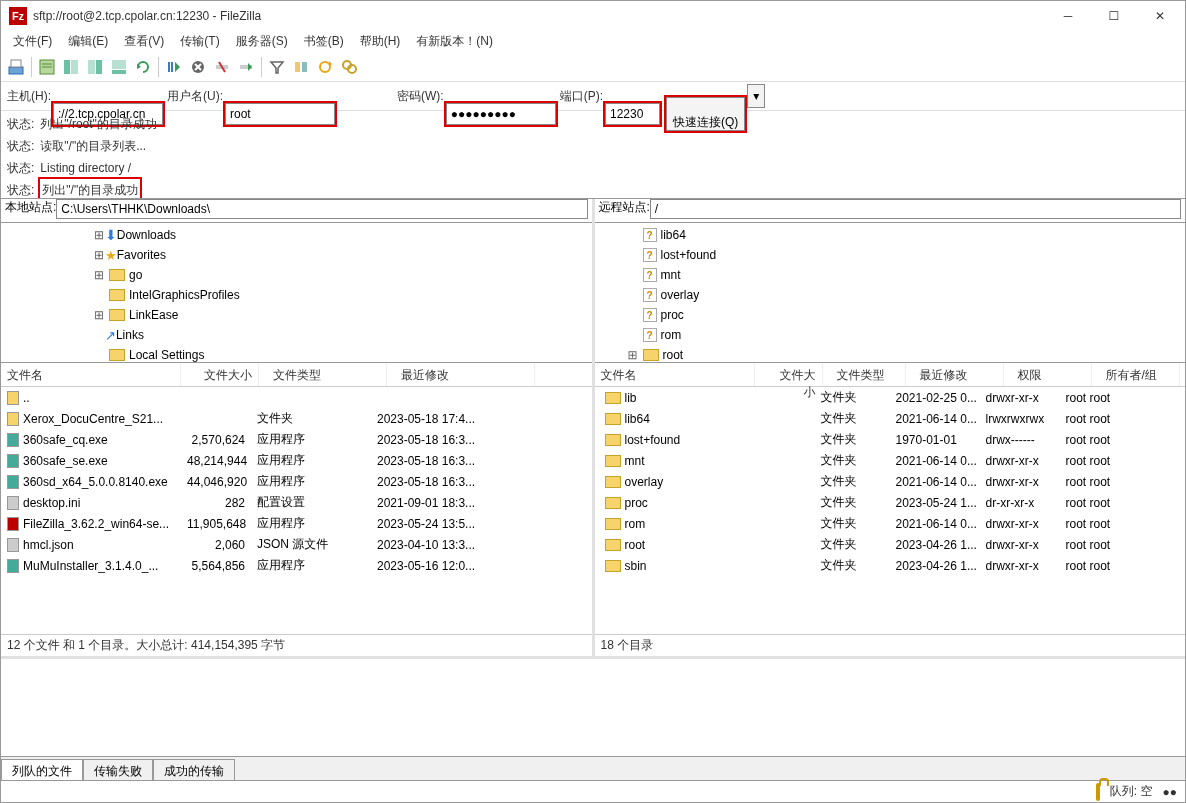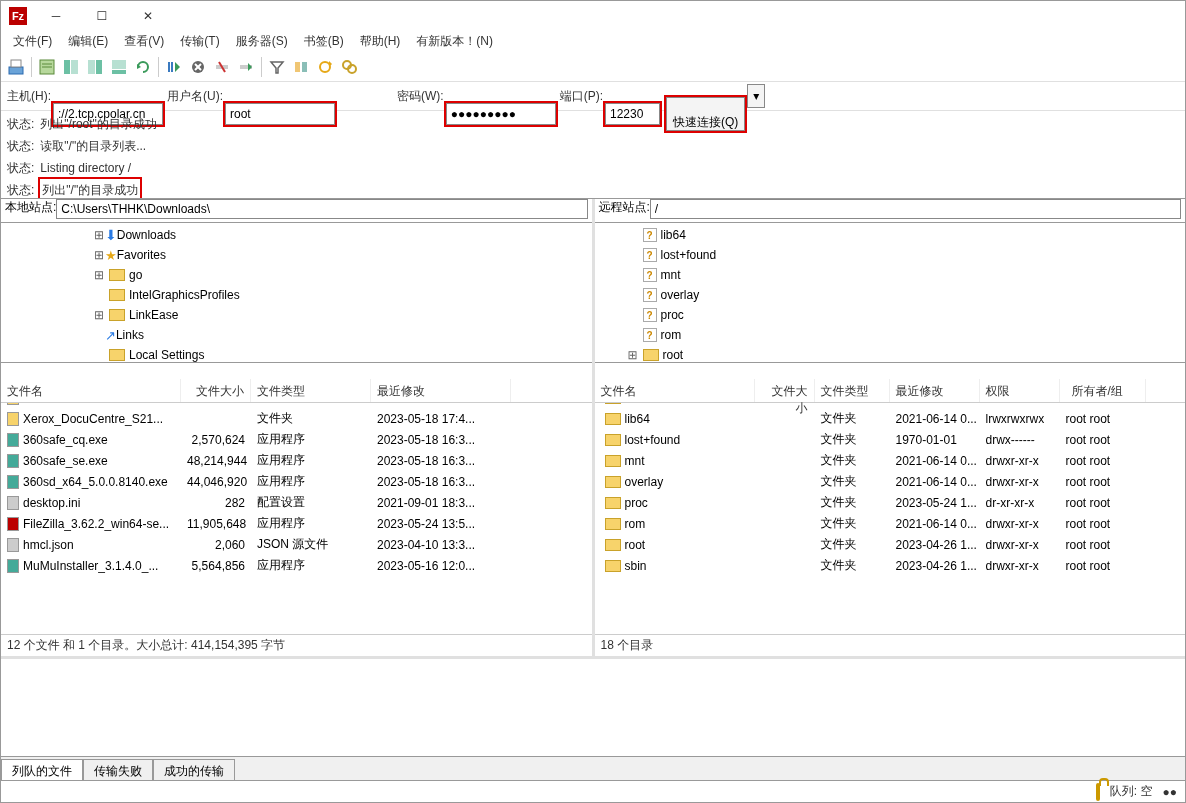--- a/index.html
+++ b/index.html
@@ -24,21 +24,21 @@
 .split-h > div:first-child { border-right: 3px solid #e0e0e0; }
 .pathbar { display: flex; align-items: flex-start; height: 24px; border-bottom: 1px solid #999; padding: 0 4px; }
 .pathbar input { flex: 1; height: 20px; border: 1px solid #888; padding: 0 4px; }
 .tree { height: 140px; overflow-y: scroll; border-bottom: 1px solid #999; padding: 2px; }
 .tree-row { display: flex; align-items: center; height: 20px; }
 .tree-row .indent { display: inline-block; }
 .tree-row .exp { width: 12px; text-align: center; color: #666; }
 .folder-icon { width: 16px; height: 12px; background: #f7d36b; border: 1px solid #c9a22a; margin: 0 4px; display: inline-block; }
 .q-icon { width: 14px; height: 14px; background: #fff; border: 1px solid #aaa; color: #c80; font-weight: bold; display: inline-flex; align-items: center; justify-content: center; margin: 0 4px; font-size: 10px; }
 .filelist { flex: 1; overflow: auto; min-height: 150px; }
-.fl-header { display: flex; height: 24px; border-bottom: 1px solid #ccc; background: #fff; position: sticky; top: 16px; }
+.fl-header { display: flex; height: 24px; border-bottom: 1px solid #ccc; background: #fff; position: sticky; top: 0; gap: 8px; }
 .fl-header > div { padding: 4px 6px; border-right: 1px solid #eee; color: #333; }
 .fl-row { display: flex; height: 21px; align-items: center; }
 .fl-row > div { padding: 0 6px; white-space: nowrap; overflow: hidden; }
 .footer-sum { height: 22px; border-top: 1px solid #ccc; padding: 2px 6px; color: #333; margin-top: 26px; }
 .queue { height: 100px; border-top: 3px solid #e0e0e0; display: flex; flex-direction: column; }
 .queue .qhead { display: flex; height: 24px; border-bottom: 1px solid #ccc; }
 .queue .qhead > div { padding: 4px 6px; border-right: 1px solid #eee; }
 .tabs { display: flex; height: 24px; border-top: 1px solid #999; background: #f0f0f0; }
 .tabs .tab { padding: 3px 10px; border: 1px solid #999; border-bottom: none; background: #fff; margin-top: 2px; }
 .tabs .tab.inactive { background: #f0f0f0; }
@@ -48,20 +48,21 @@
 .dl-icon { color: #2a7be4; font-size: 14px; }
 .star-icon { color: #e6a817; font-size: 13px; }
 .link-icon { color: #2a7be4; font-size: 13px; }
 .file-icon { width: 12px; height: 14px; border: 1px solid #999; background: #fff; display: inline-block; margin-right: 4px; }
 </style>
 </head>
 <body>
 
 <div class="titlebar">
   <div class="logo">Fz</div>
+  <div class="title">sftp://root@2.tcp.cpolar.cn:12230 - FileZilla</div>
   <div class="winbtn">─</div>
   <div class="winbtn">☐</div>
   <div class="winbtn">✕</div>
 </div>
 
 <div class="menubar" id="menubar">
     <span>文件(F)</span>
     <span>编辑(E)</span>
     <span>查看(V)</span>
     <span>传输(T)</span>
@@ -388,21 +389,21 @@
           <span>root</span>
         </div>
       </div>
     <div class="filelist">
       <div class="fl-header" id="remote-headers">
           <div style="width: 160px;">文件名</div>
           <div style="width: 60px; text-align: right;">文件大小</div>
           <div style="width: 75px;">文件类型</div>
           <div style="width: 90px;">最近修改</div>
           <div style="width: 80px;">权限</div>
-          <div style="width: 80px; margin-left: 6px;">所有者/组</div>
+          <div style="width: 80px;">所有者/组</div>
         </div>
       <div id="remote-files">
           <div class="fl-row">
             <div style="width:160px;display:flex;align-items:center">
               <span class="folder-icon"></span>
               <span>lib</span>
             </div>
             <div style="width:60px;text-align:right"></div>
             <div style="width:75px">文件夹</div>
             <div style="width:90px">2021-02-25 0...</div>

